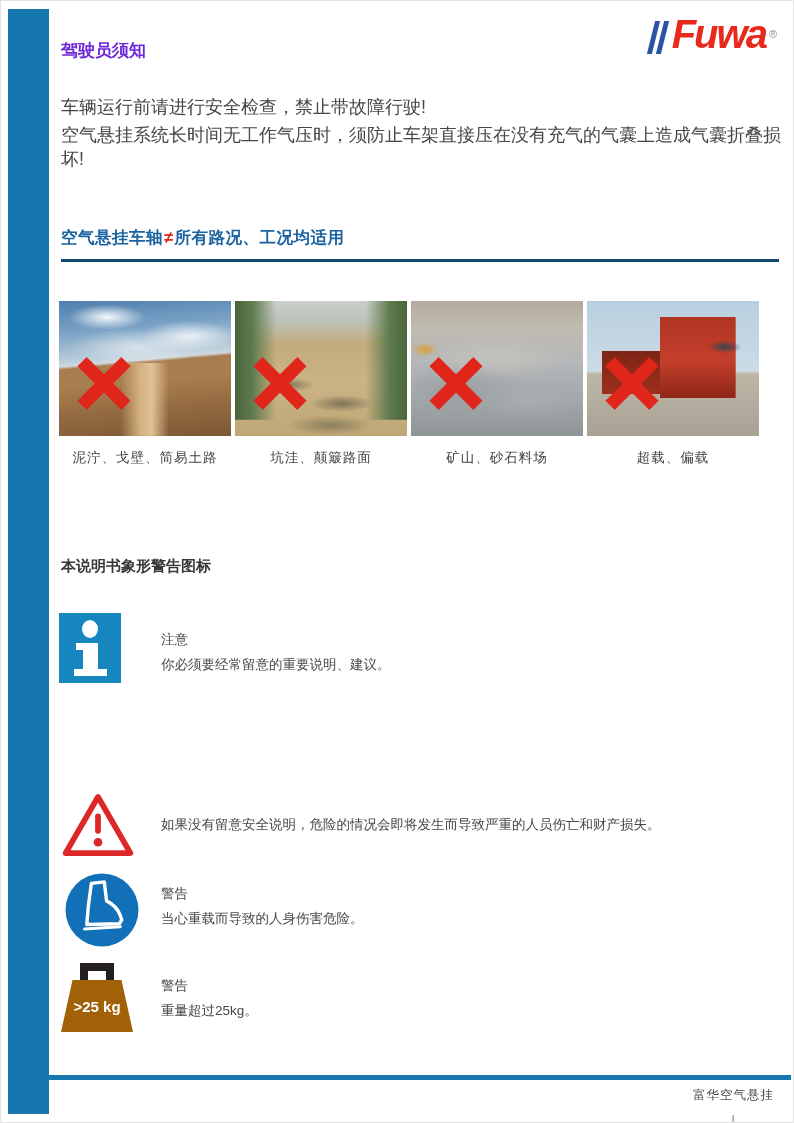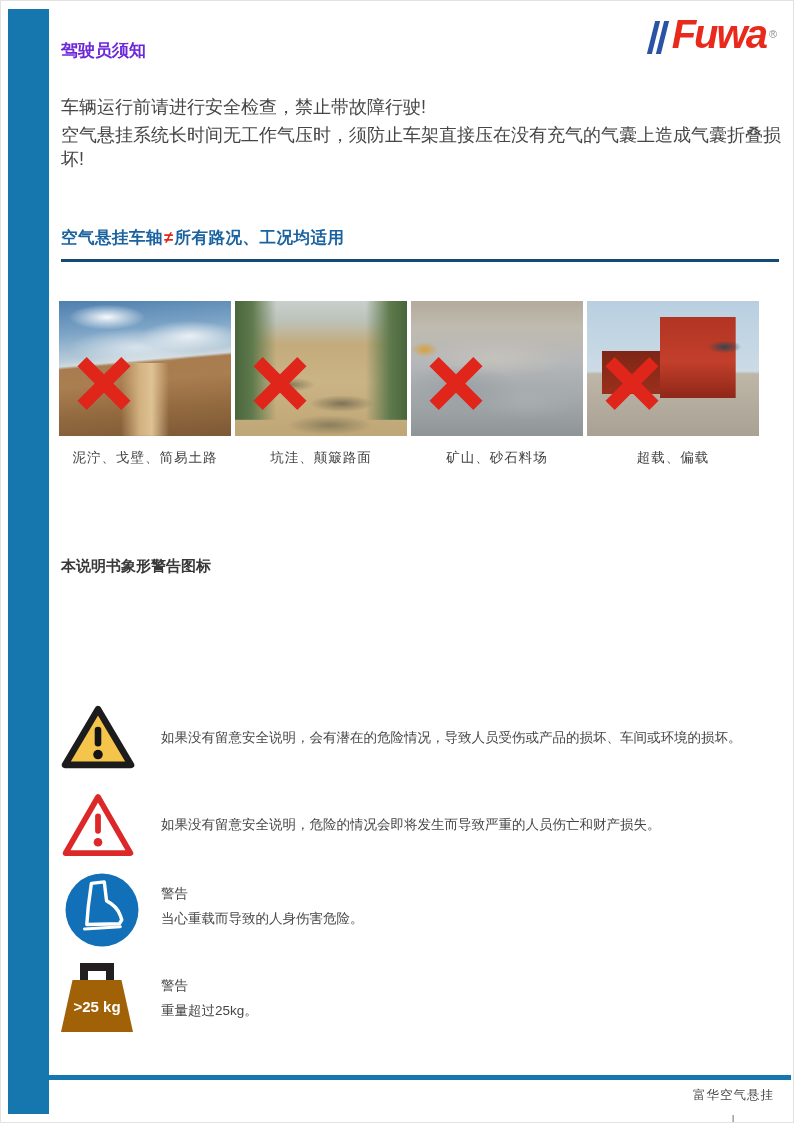--- a/index.html
+++ b/index.html
@@ -164,33 +164,35 @@
             <i></i>
             <i></i>
           </div>
       </div>
       <figcaption>超载、偏载</figcaption>
     </figure>
   </div>
 
   <h2 class="warn-title-h">本说明书象形警告图标</h2>
 
-
-  <div class="warn-item wi2">
-    <div class="warn-icon-box">
-      <svg class="tri-caution" width="74" height="66" viewBox="0 0 100 90">
-        <path d="M50 7 L95 83 L5 83 Z" fill="#F4C54A" stroke="#1C1C1C" stroke-width="9" stroke-linejoin="round"></path>
-        <rect x="45.5" y="31" width="9" height="27" rx="4.5" fill="#141414"></rect>
-        <circle cx="50" cy="69" r="6.5" fill="#141414"></circle>
-      </svg>
-    </div>
-    <div class="warn-text">
-      <div class="warn-desc">如果没有留意安全说明，会有潜在的危险情况，导致人员受伤或产品的损坏、车间或环境的损坏。</div>
-    </div>
-  </div>
+  <div class="warn-item wi1">
+    <div class="warn-icon-box">
+      <div class="info-icon">
+        <span class="i-dot"></span>
+          <span class="i-serif"></span>
+          <span class="i-stem"></span>
+          <span class="i-base"></span>
+      </div>
+    </div>
+    <div class="warn-text">
+      <div class="warn-title">注意</div>
+      <div class="warn-desc">你必须要经常留意的重要说明、建议。</div>
+    </div>
+  </div>
+
 
   <div class="warn-item wi3">
     <div class="warn-icon-box">
       <svg class="tri-danger" width="72" height="68" viewBox="0 0 100 92">
         <path d="M50 7 L95 85 L5 85 Z" fill="#ffffff" stroke="#DC2828" stroke-width="8" stroke-linejoin="round"></path>
         <rect x="46" y="30" width="8" height="28" rx="4" fill="#DC2828"></rect>
         <circle cx="50" cy="70" r="6" fill="#DC2828"></circle>
       </svg>
     </div>
     <div class="warn-text">

